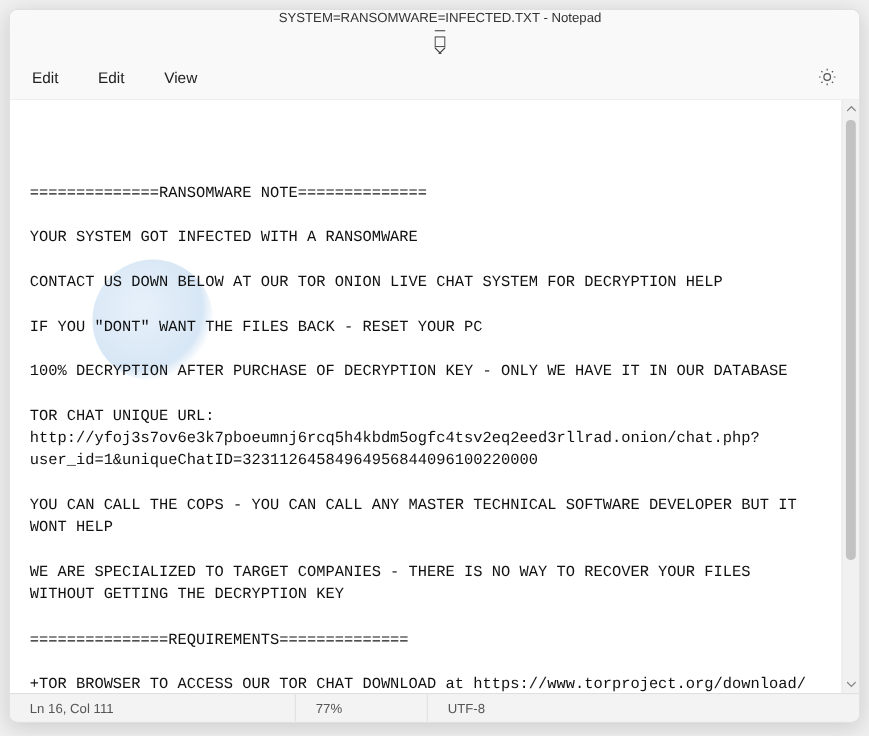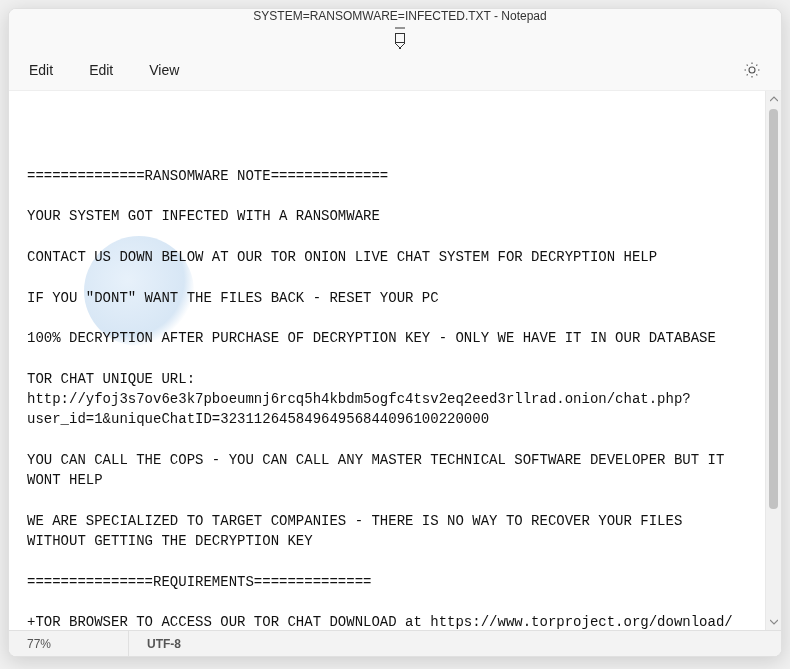--- a/index.html
+++ b/index.html
@@ -151,21 +151,21 @@
   .status-cell {
     padding: 0 18px;
     border-right: 1px solid #e0e0e0;
     height: 100%;
     display: flex;
     align-items: center;
   }
   .status-cell:first-child { flex: 0 0 260px; }
   .status-cell.zoom { flex: 0 0 120px; }
   .status-cell.lineend { flex: 0 0 170px; }
-  .status-cell.enc { flex: 1; border-right: none; font-weight: bold; }
+  .status-cell.enc { flex: 1; border-right: none; }
 </style>
 </head>
 <body>
 
 <div class="window">
 
   <div class="titlebar">
     <svg class="app-icon" viewBox="0 0 16 16">
       <rect x="2" y="1" width="12" height="14" fill="#fff" stroke="#4a8cd8" stroke-width="1"></rect>
       <rect x="2" y="1" width="12" height="3" fill="#4a8cd8"></rect>
@@ -239,17 +239,18 @@
       <div class="scrollbar-thumb"></div>
       <div class="scrollbar-arrow" style="position:absolute;bottom:0;left:0;right:0;">
         <svg width="8" height="8">
             <path d="M0 2 L4 6 L8 2" fill="none" stroke="#888" stroke-width="1.2"></path>
           </svg>
       </div>
     </div>
   </div>
 
   <div class="statusbar">
+    <div class="status-cell">Ln 16, Col 111</div>
     <div class="status-cell zoom">77%</div>
     <div class="status-cell enc">UTF-8</div>
   </div>
 
 </div>
 
 </body></html>

